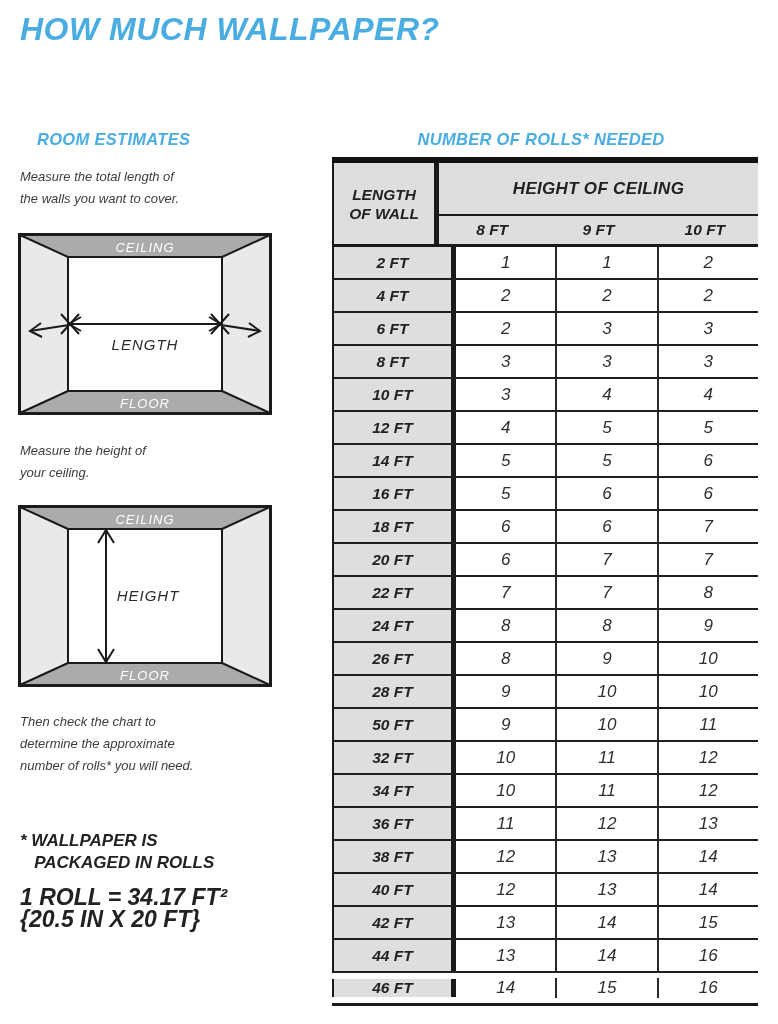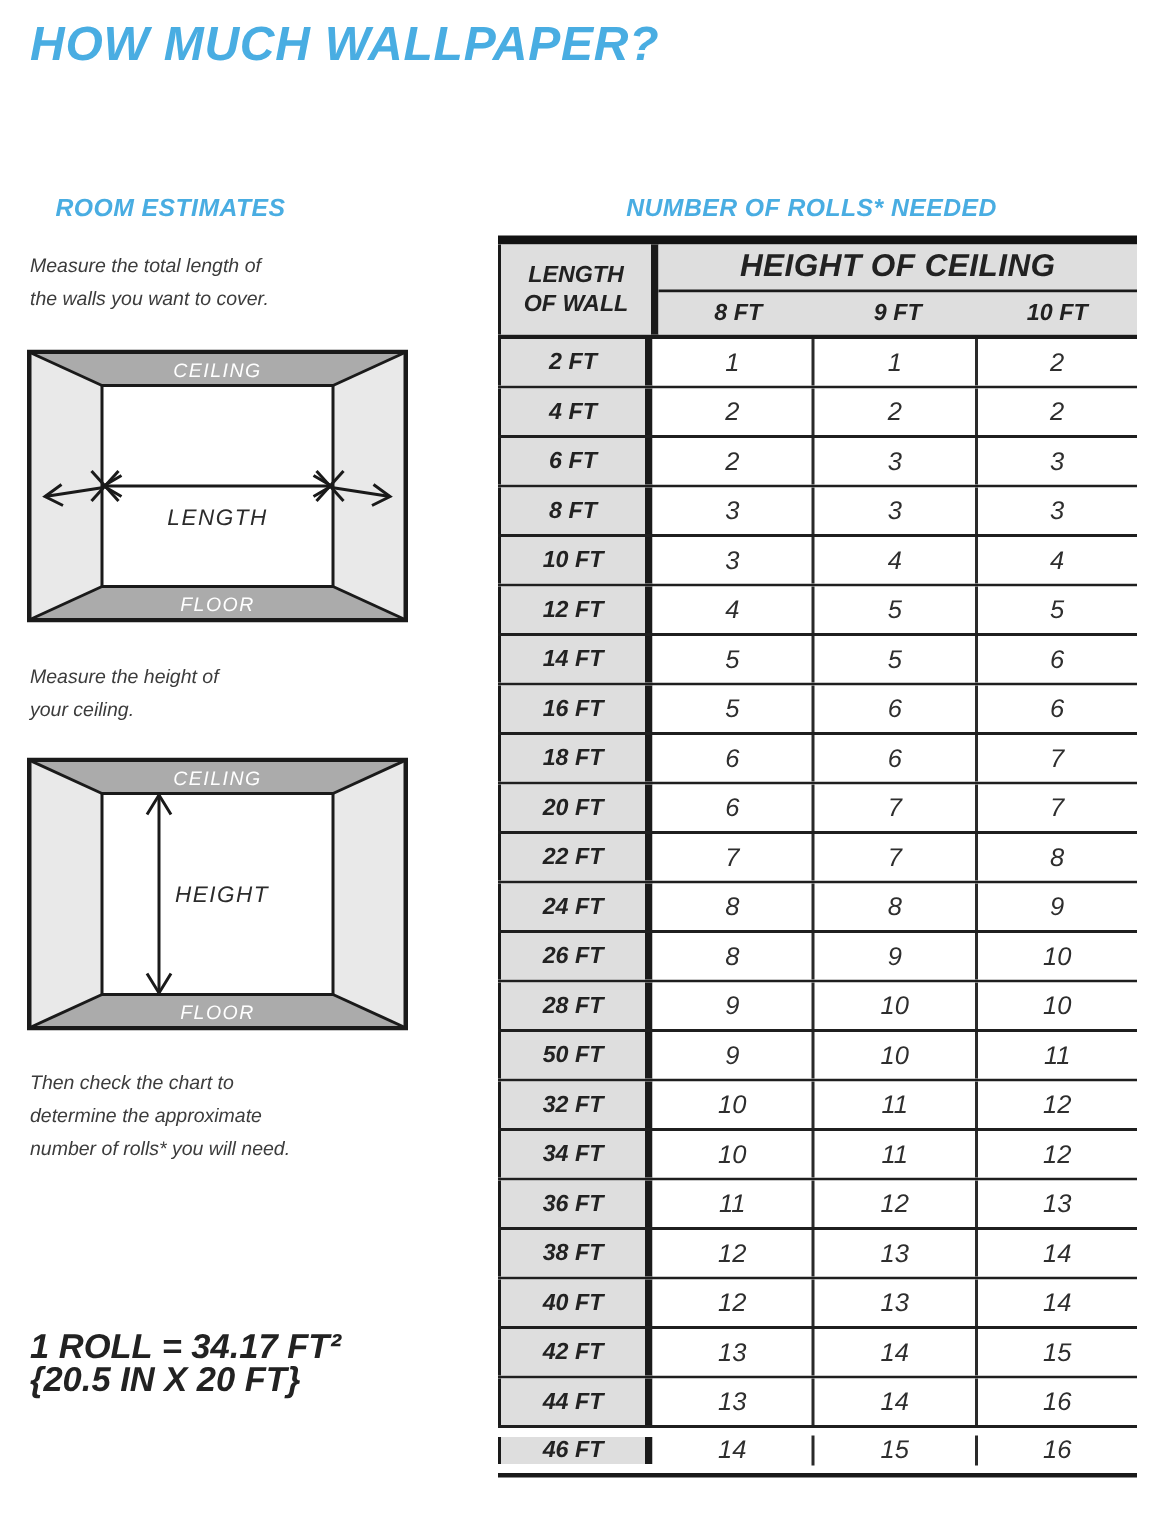--- a/index.html
+++ b/index.html
@@ -47,33 +47,33 @@
   .topbar { height:6px; background:#121212; }
   .thead { display:flex; border-bottom:3px solid #1a1a1a; }
   .corner {
     width:102px; background:#dedede; border-left:2px solid #1a1a1a;
     display:flex; align-items:center; justify-content:center;
     font-weight:700; font-size:15.5px; line-height:19px; text-align:center;
     color:#222; white-space:pre-line;
   }
   .thead-right { flex:1; border-left:5px solid #1a1a1a; }
   .hoc {
-    height:32px; background:#dedede; border-bottom:2px solid #1a1a1a;
+    height:53px; background:#dedede; border-bottom:2px solid #1a1a1a;
     display:flex; align-items:center; justify-content:center;
-    font-weight:700; font-size:21px; letter-spacing:.3px; color:#222;
+    font-weight:700; font-size:17px; letter-spacing:.3px; color:#222;
   }
   .subhdr { display:flex; height:28px; background:#dedede; }
   .hcell {
     flex:1; display:flex; align-items:center; justify-content:center;
     font-weight:700; font-size:15.5px; color:#222;
   }
   .trow { display:flex; height:33px; border-bottom:2px solid #1f1f1f; }
   .trow:last-child { border-bottom:3px solid #1a1a1a;align-items:center; }
   .tlabel {
-    width:103px; background:#dedede;
+    width:124px; background:#dedede;
     border-left:2px solid #1a1a1a; border-right:5px solid #1a1a1a;
     display:flex; align-items:center; justify-content:center;
     font-weight:700; font-size:15.5px; color:#222;
   }
   .tvals { flex:1; display:flex; background:#fff; }
   .tcell {
     flex:1; border-right:2px solid #2a2a2a;
     display:flex; align-items:center; justify-content:center;
     font-size:17px; color:#2e2e2e;
   }
@@ -144,20 +144,22 @@
     </g>
     <text x="127" y="18.5" text-anchor="middle" font-size="13" letter-spacing="1" fill="#ffffff">CEILING</text>
     <text x="127" y="174.5" text-anchor="middle" font-size="13" letter-spacing="1" fill="#ffffff">FLOOR</text>
     <text x="130" y="96" text-anchor="middle" font-size="15" letter-spacing="1" fill="#2b2b2b">HEIGHT</text>
   </svg>
 
   <p class="para step3">Then check the chart to
 determine the approximate
 number of rolls* you will need.</p>
 
+  <div class="footnote">* WALLPAPER IS
+   PACKAGED IN ROLLS</div>
   <div class="rollinfo">1 ROLL = 34.17 FT²
 {20.5 IN X 20 FT}</div>
 
   <div class="tbl">
     <div class="topbar"></div>
     <div class="thead">
       <div class="corner">LENGTH
 OF WALL</div>
       <div class="thead-right">
         <div class="hoc">HEIGHT OF CEILING</div>

